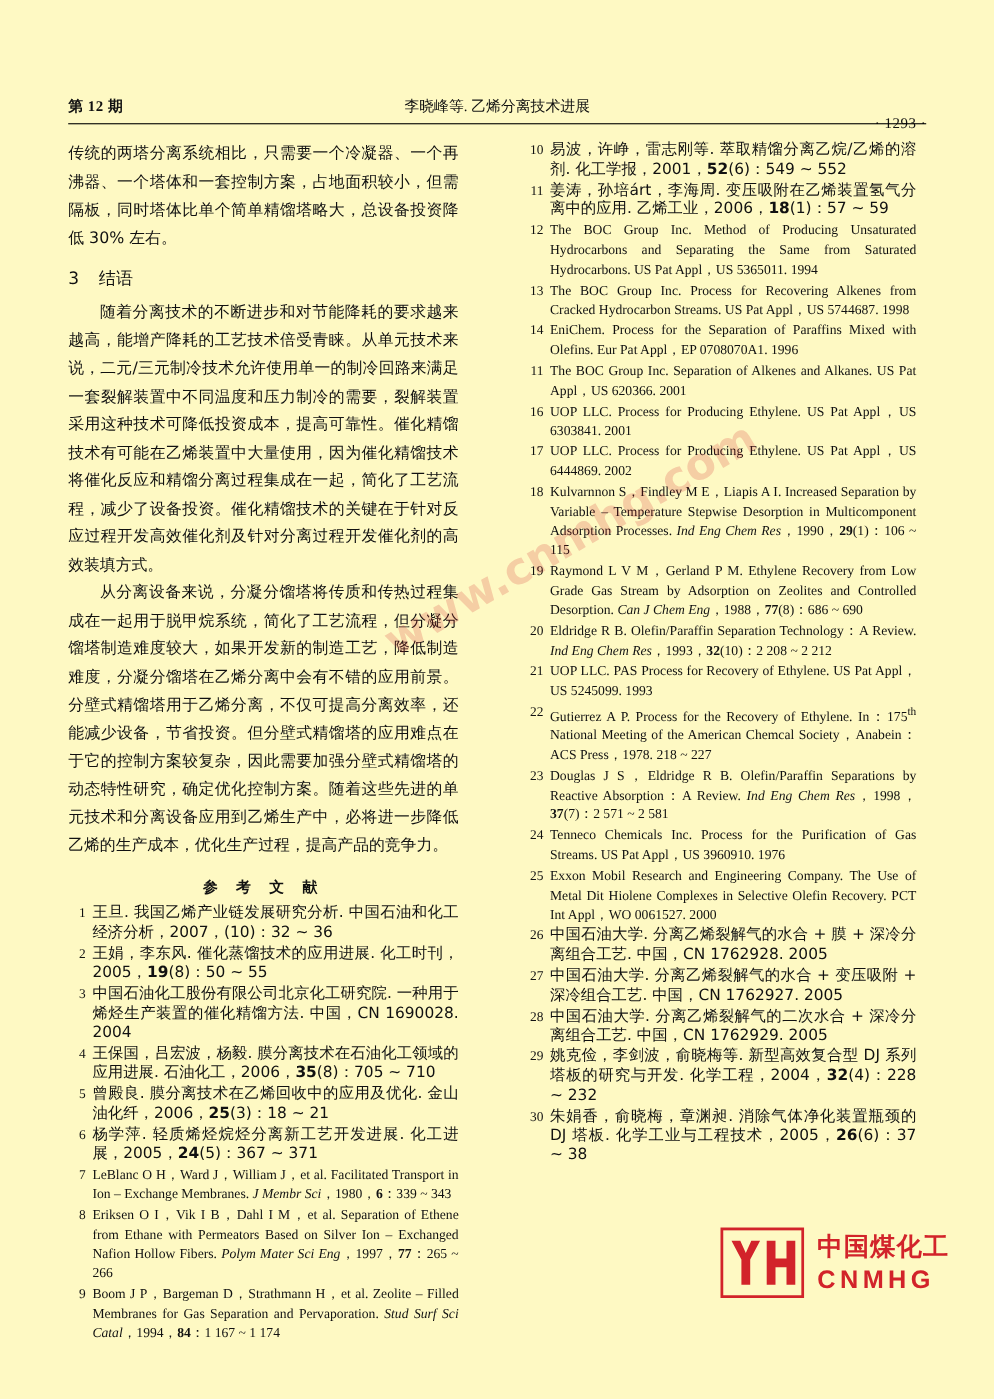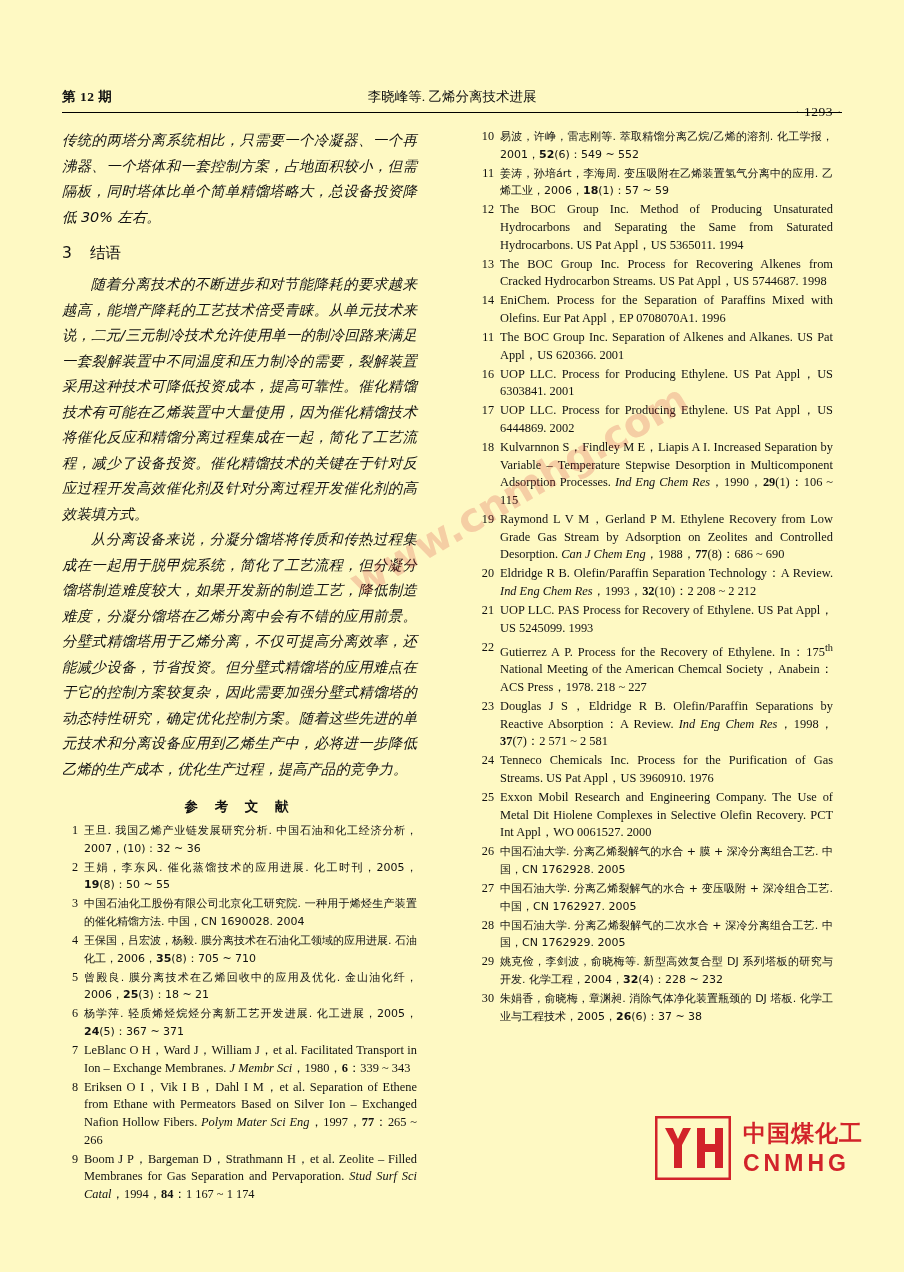--- a/index.html
+++ b/index.html
@@ -60,21 +60,20 @@
   .col-left { left: 62px; }
   .col-right { left: 478px; }
 
   .cn-para {
     font-family: "DejaVu Sans", sans-serif;
     font-size: 14.4px;
     line-height: 25.5px;
     text-align: justify;
     text-justify: inter-ideograph;
     margin: 0 0 0 0;
-    font-style: italic;
   }
   .cn-para.indent { text-indent: 2em; }
 
   .sec-head {
     font-family: "DejaVu Sans", sans-serif;
     font-size: 15.5px;
     font-weight: normal;
     margin: 13px 0 8px 0;
   }
   .sec-head .num { margin-right: 18px; }
@@ -108,21 +107,21 @@
     width: 16px;
     text-align: right;
     font-family: "Liberation Serif", serif;
     font-size: 12.2px;
   }
   ol.refs li .rt {
     display: block;
   }
   .cnref {
     font-family: "DejaVu Sans", sans-serif;
-    font-size: 11px;
+    font-size: 14px;
     line-height: 17.6px;
   }
   .enref {
     font-family: "Liberation Serif", serif;
     font-size: 12.4px;
     line-height: 17.6px;
   }
   i, .it { font-style: italic; }
   b, .bd { font-weight: bold; }
 

